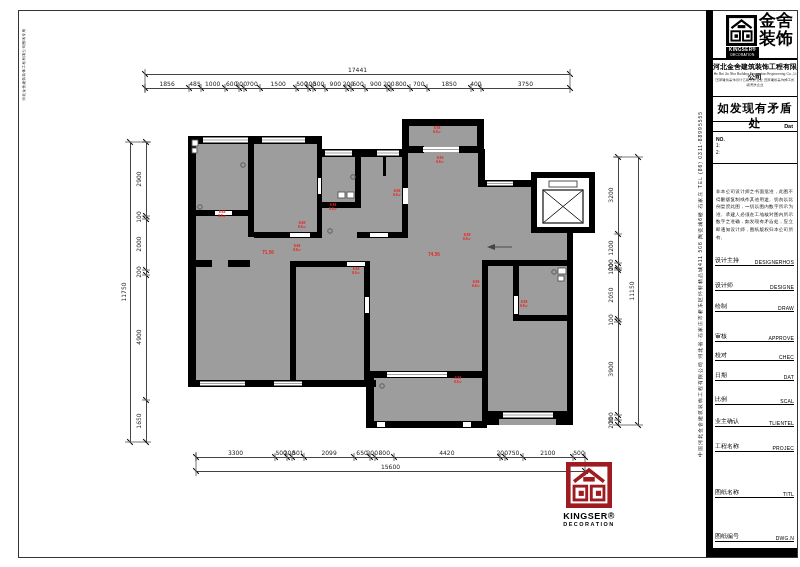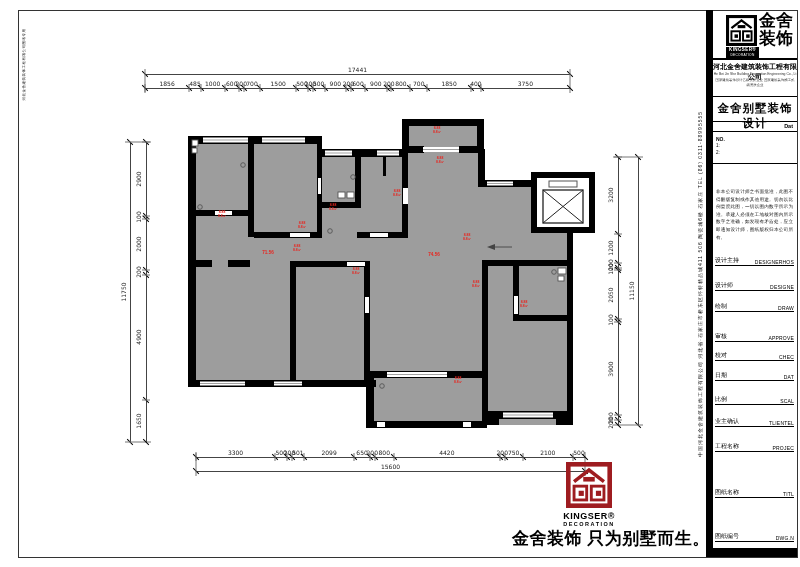--- a/index.html
+++ b/index.html
@@ -397,21 +397,21 @@
   <div class="abs" id="hdr-king-band">
     <div class="k1">KINGSER®</div>
     <div class="k2">DECORATION</div>
   </div>
 
   <div class="abs sb-line" style="top:58px;border-top-width:2px"></div>
   <div class="abs" id="sb-company">河北金舍建筑装饰工程有限公司</div>
   <div class="abs" id="sb-company-en">He Bei Jin She Building Decoration Engineering Co., Lt</div>
   <div class="abs" id="sb-company-sub">国家建筑装饰设计乙级资质企业 国家建筑装饰施工贰级资质企业</div>
   <div class="abs sb-line" style="top:96px"></div>
-  <div class="abs" id="sb-doc-title">金舍别墅装饰设计</div>
+  <div class="abs" id="sb-doc-title">如发现有矛盾处</div>
   <div class="abs sb-line" style="top:121px;border-top-width:.7px"></div>
   <div class="abs" id="sb-date-label">Dat</div>
   <div class="abs sb-line" style="top:131px;border-top-width:.7px"></div>
   <div class="abs" id="sb-no">NO.</div>
   <div class="abs" id="sb-no1">1:</div>
   <div class="abs" id="sb-no2">2:</div>
   <div class="abs sb-line" style="top:163px;border-top-width:.7px"></div>
   <div class="abs" id="sb-disclaimer">非本公司设计师之书面批准，此图不得翻版复制或作其他用途。切勿以比例量度此图，一切以图内数字所示为准。承建人必须在工地核对图内所示数字之准确，如发现有矛盾处，应立即通知设计师，图纸版权归本公司所有。</div>
   <div id="sb-rows">
       <div class="sb-row" style="top: 252px;">
@@ -465,15 +465,14 @@
     <rect x="2" y="2" width="36" height="36" fill="none" stroke="#9e1c20" stroke-width="4"></rect>
     <path d="M7,17 L20,7 L33,17" fill="none" stroke="#9e1c20" stroke-width="3"></path>
     <rect x="15" y="13" width="10" height="4" fill="#9e1c20"></rect>
     <rect x="7" y="21" width="11" height="12" fill="none" stroke="#9e1c20" stroke-width="2.5"></rect>
     <rect x="11" y="25" width="4.5" height="4.5" fill="#9e1c20"></rect>
     <rect x="22" y="21" width="11" height="12" fill="none" stroke="#9e1c20" stroke-width="2.5"></rect>
     <rect x="26" y="25" width="4.5" height="4.5" fill="#9e1c20"></rect>
   </svg>
   <div class="abs" id="ft-king">KINGSER®</div>
   <div class="abs" id="ft-deco">DECORATION</div>
-  <div class="abs" id="ft-slogan">金舍装饰 只为别墅而生。</div>
 
 </div>
 
 </body></html>

